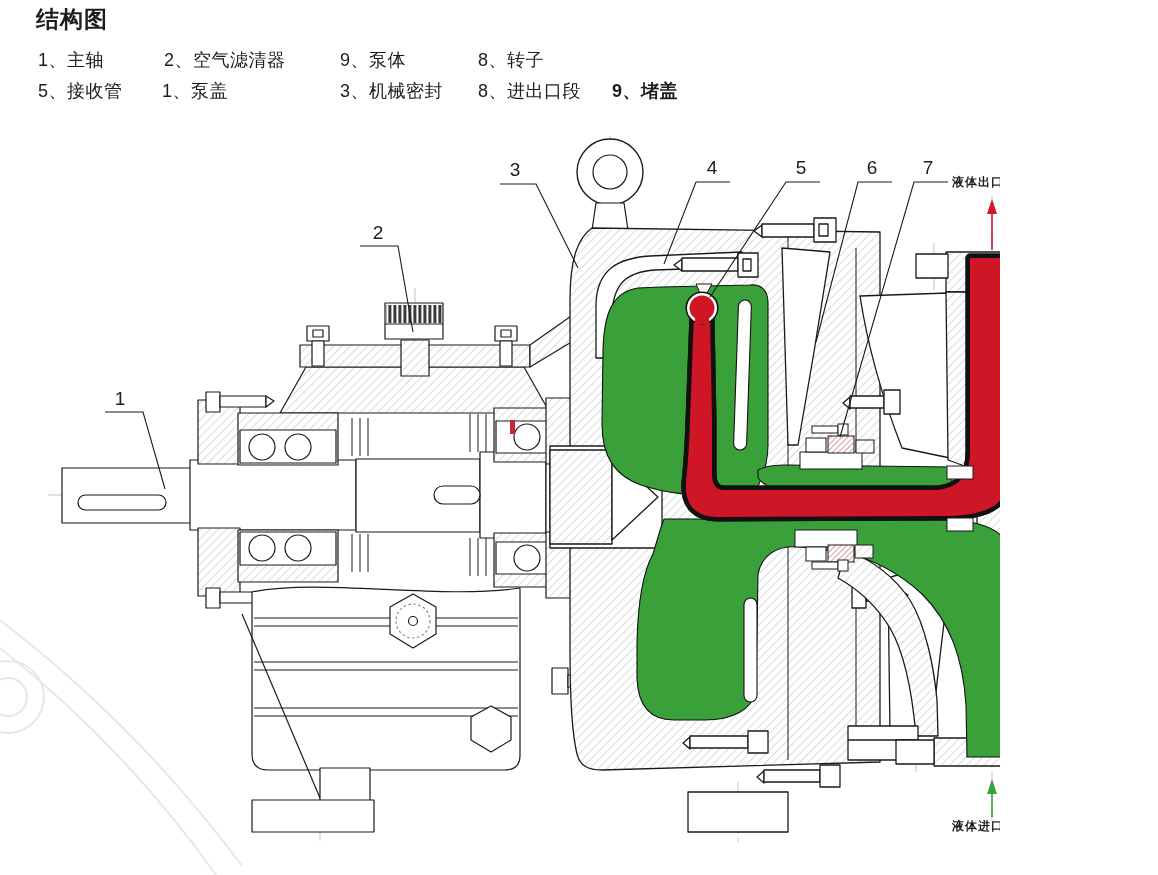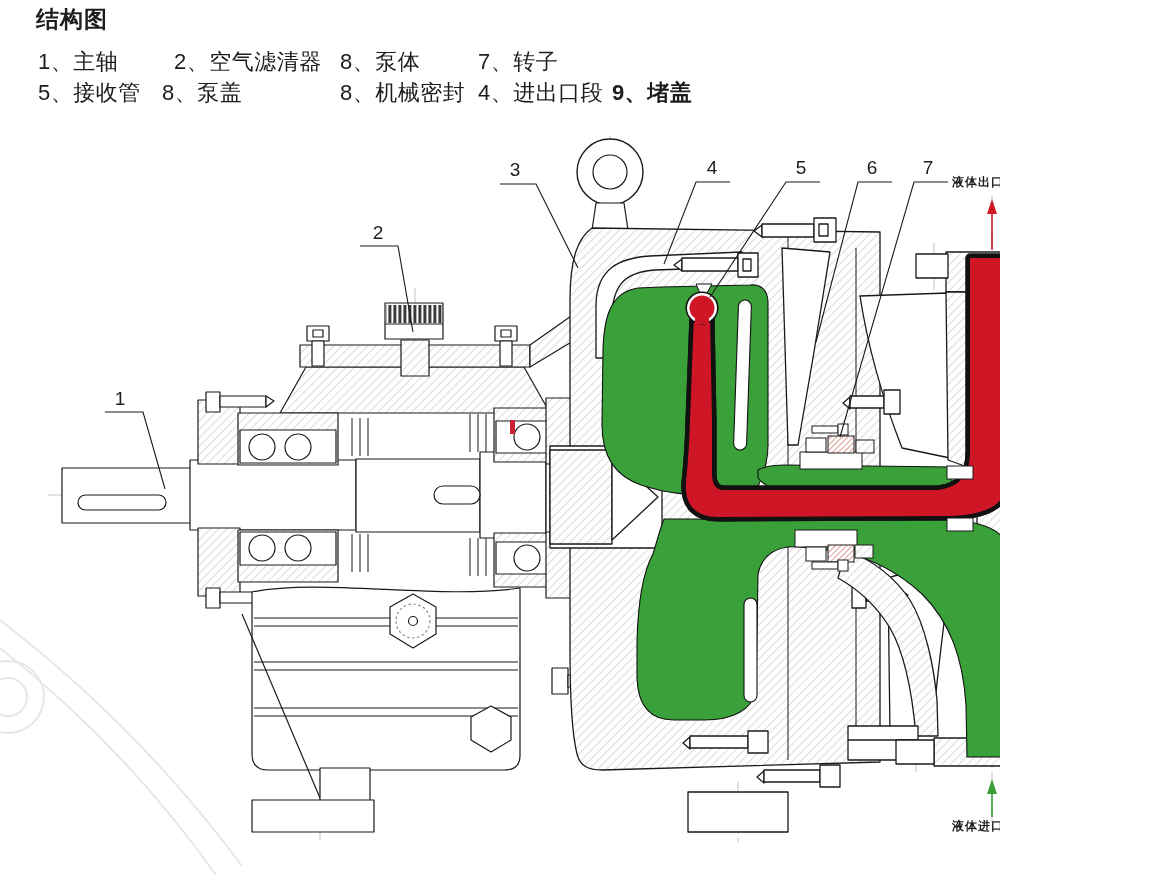--- a/index.html
+++ b/index.html
@@ -1,21 +1,21 @@
 <!DOCTYPE html>
 <html style="--flow-green: #3aa03a; --flow-red: #cf1626;"><head>
 <meta charset="utf-8">
 <style>
   html,body{margin:0;padding:0;background:#fff;}
   #stage{position:relative;width:1000px;height:875px;background:#fff;overflow:hidden;
          font-family:"Liberation Sans","DejaVu Sans",sans-serif;}
   svg{position:absolute;left:0;top:0;}
   .t{position:absolute;color:#1c1c1c;white-space:nowrap;line-height:1;}
   .title{font-size:23px;font-weight:600;letter-spacing:1px;}
-  .leg{font-size:22px;letter-spacing:0.5px;}
+  .leg{font-size:18px;letter-spacing:0.5px;}
   .num{font-size:19px;transform:translateX(-50%);}
   .port{font-size:12px;font-weight:600;letter-spacing:1px;}
   .gfill{fill:var(--flow-green,#3aa03a);}
   .rfill{fill:var(--flow-red,#cf1626);}
   .rstroke{stroke:var(--flow-red,#cf1626);}
   .gstroke{stroke:var(--flow-green,#3aa03a);}
 </style>
 </head>
 <body>
 
@@ -305,27 +305,27 @@
 </g>
 <g>
   <line x1="992" y1="792" x2="992" y2="817" class="gstroke" stroke-width="1.6"></line>
   <path d="M 987 794 L 997 794 L 992 779 Z" class="gfill"></path>
 </g>
 </svg>
 
 <div class="t title" style="left:36px;top:8px;">结构图</div>
 
 <div class="t leg" style="left:38px;top:51px;">1、主轴</div>
-<div class="t leg" style="left:174px;top:51px;">2、空气滤清器</div>
-<div class="t leg" style="left:340px;top:51px;">8、泵体</div>
-<div class="t leg" style="left:478px;top:51px;">7、转子</div>
+<div class="t leg" style="left:164px;top:51px;">2、空气滤清器</div>
+<div class="t leg" style="left:340px;top:51px;">9、泵体</div>
+<div class="t leg" style="left:478px;top:51px;">8、转子</div>
 <div class="t leg" style="left:38px;top:82px;text-align:right;">5、接收管</div>
-<div class="t leg" style="left:162px;top:82px;">8、泵盖</div>
-<div class="t leg" style="left:340px;top:82px;">8、机械密封</div>
-<div class="t leg" style="left:478px;top:82px;">4、进出口段</div>
+<div class="t leg" style="left:162px;top:82px;">1、泵盖</div>
+<div class="t leg" style="left:340px;top:82px;">3、机械密封</div>
+<div class="t leg" style="left:478px;top:82px;">8、进出口段</div>
 <div class="t leg" style="left:612px;top:82px;font-weight:bold;">9、堵盖</div>
 
 <div class="t num" style="left:120px;top:389px;">1</div>
 <div class="t num" style="left:378px;top:223px;">2</div>
 <div class="t num" style="left:515px;top:160px;">3</div>
 <div class="t num" style="left:712px;top:158px;">4</div>
 <div class="t num" style="left:801px;top:158px;">5</div>
 <div class="t num" style="left:872px;top:158px;">6</div>
 <div class="t num" style="left:928px;top:158px;">7</div>
 <div class="t num" style="left:1074px;top:157px;">8</div>

